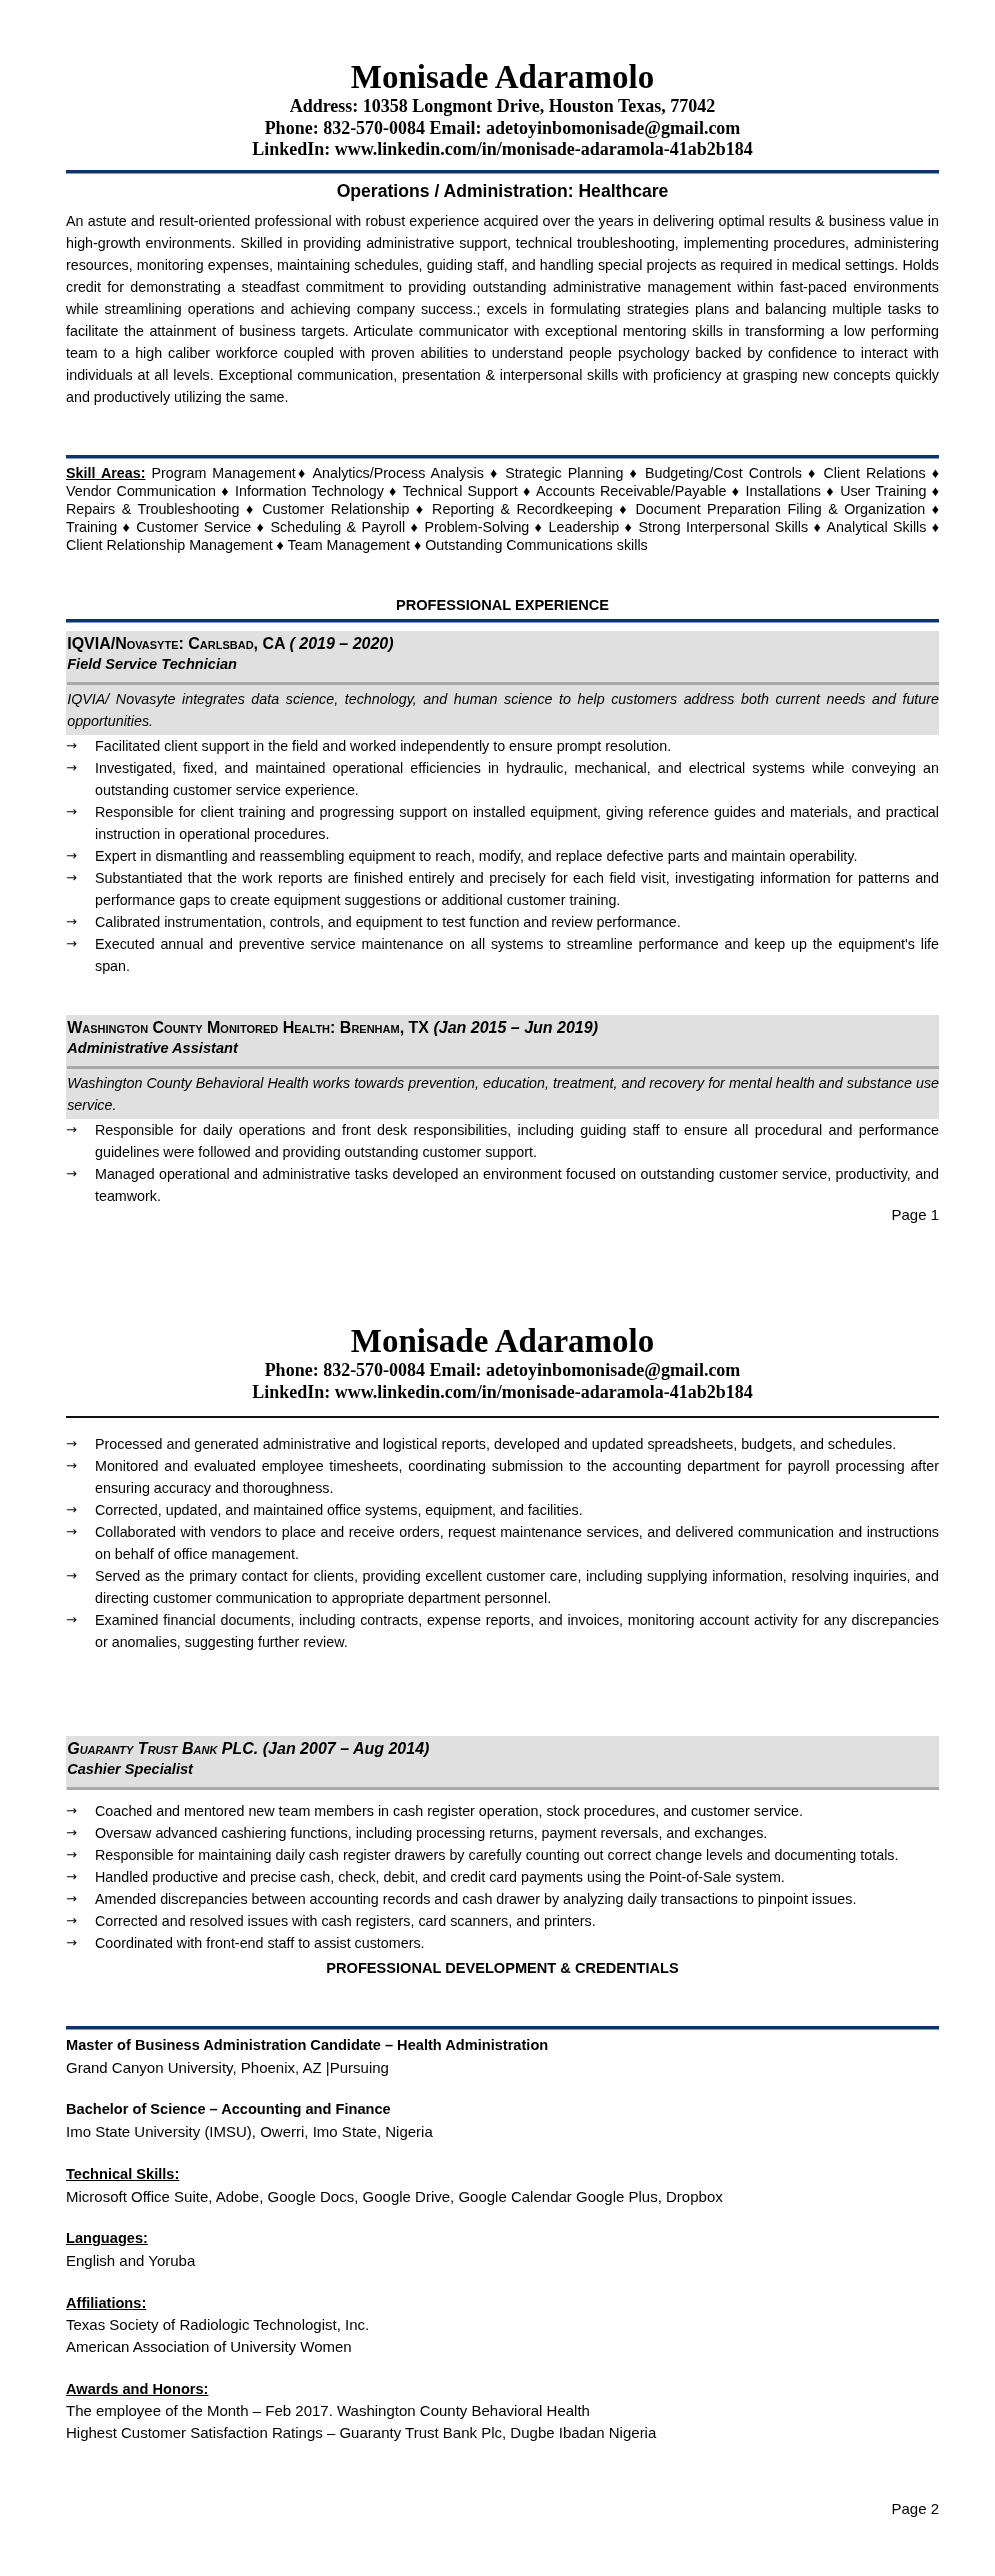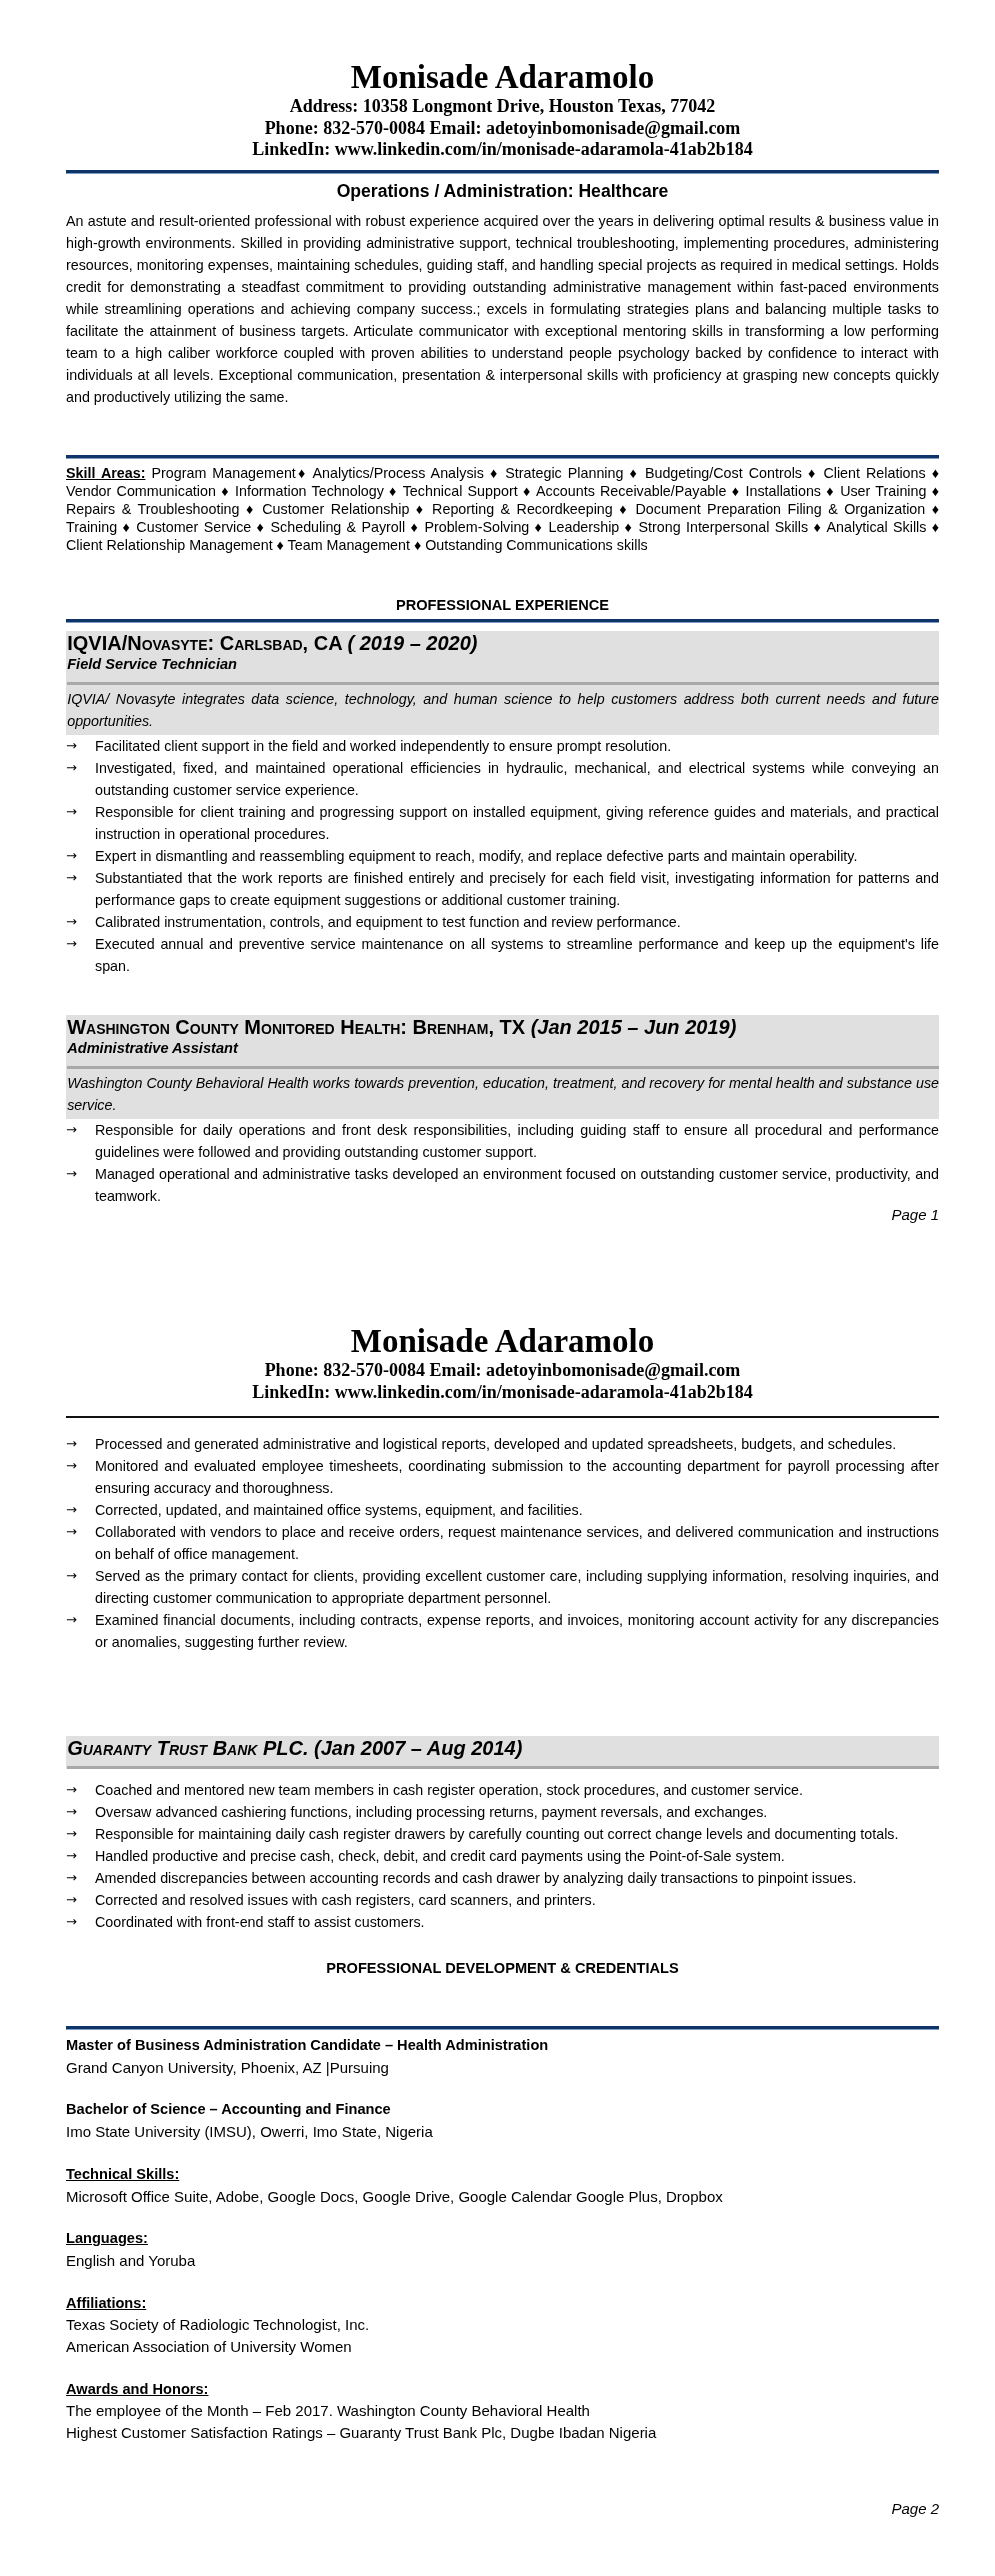--- a/index.html
+++ b/index.html
@@ -53,21 +53,21 @@
   .section-title {
     font-weight: bold;
     font-size: 14.6px;
     text-align: center;
     line-height: 17.6px;
   }
   .job-box {
     background: #e0e0e0;
     padding: 2.3px 0 2.3px 1.2px;
   }
-  .job-company { font-weight: bold; font-size: 20px; line-height: 21px; font-variant: small-caps; }
+  .job-company { font-weight: bold; font-size: 16px; line-height: 21px; font-variant: small-caps; }
   .job-company .dates { font-style: italic; font-variant: normal; }
   .job-title { font-weight: bold; font-style: italic; font-size: 14.6px; line-height: 21px; }
   .job-sep { height: 2.3px; background: #a8a8a8; margin: 7px 0 4.7px 0; }
   .job-desc { font-style: italic; font-size: 14.3px; line-height: 21.7px; text-align: justify; }
 
   ul.bullets { list-style: none; }
   ul.bullets li {
     position: relative;
     padding-left: 29px;
     font-size: 14.3px;
@@ -76,21 +76,20 @@
   }
   ul.bullets li .arrow {
     position: absolute;
     left: 0;
     top: 0;
     font-family: "DejaVu Sans", sans-serif;
     font-size: 13px;
   }
   .page-num {
     text-align: right;
-    font-style: italic;
     font-size: 15px;
   }
   .cred-title { font-weight: bold; font-size: 14.6px; line-height: 21.7px; }
   .cred-line { font-size: 15px; line-height: 21.7px; }
   .cred-head { font-weight: bold; font-size: 14.6px; line-height: 21.7px; text-decoration: underline; }
   .abs { position: absolute; left: 0; right: 0; }
 </style>
 </head>
 <body>
 
@@ -167,20 +166,21 @@
     <li><span class="arrow">→</span><span>Monitored and evaluated employee timesheets, coordinating submission to the accounting department for payroll processing after ensuring accuracy and thoroughness.</span></li>
     <li><span class="arrow">→</span><span>Corrected, updated, and maintained office systems, equipment, and facilities.</span></li>
     <li><span class="arrow">→</span><span>Collaborated with vendors to place and receive orders, request maintenance services, and delivered communication and instructions on behalf of office management.</span></li>
     <li><span class="arrow">→</span><span>Served as the primary contact for clients, providing excellent customer care, including supplying information, resolving inquiries, and directing customer communication to appropriate department personnel.</span></li>
     <li><span class="arrow">→</span><span>Examined financial documents, including contracts, expense reports, and invoices, monitoring account activity for any discrepancies or anomalies, suggesting further review.</span></li>
   </ul>
 
   <div class="abs" style="top:448px;">
     <div class="job-box" style="padding-bottom:0;">
       <div class="job-company" style="font-style:italic;"><span>Guaranty Trust Bank PLC. </span><span class="dates">(Jan 2007 – Aug 2014)</span></div>
+      <div class="job-title">Cashier Specialist</div>
       <div class="job-sep" style="margin-bottom:4.7px;"></div>
     </div>
     <ul class="bullets" style="margin-top:10.5px;">
       <li><span class="arrow">→</span><span>Coached and mentored new team members in cash register operation, stock procedures, and customer service.</span></li>
       <li><span class="arrow">→</span><span>Oversaw advanced cashiering functions, including processing returns, payment reversals, and exchanges.</span></li>
       <li><span class="arrow">→</span><span>Responsible for maintaining daily cash register drawers by carefully counting out correct change levels and documenting totals.</span></li>
       <li><span class="arrow">→</span><span>Handled productive and precise cash, check, debit, and credit card payments using the Point-of-Sale system.</span></li>
       <li><span class="arrow">→</span><span>Amended discrepancies between accounting records and cash drawer by analyzing daily transactions to pinpoint issues.</span></li>
       <li><span class="arrow">→</span><span>Corrected and resolved issues with cash registers, card scanners, and printers.</span></li>
       <li><span class="arrow">→</span><span>Coordinated with front-end staff to assist customers.</span></li>

